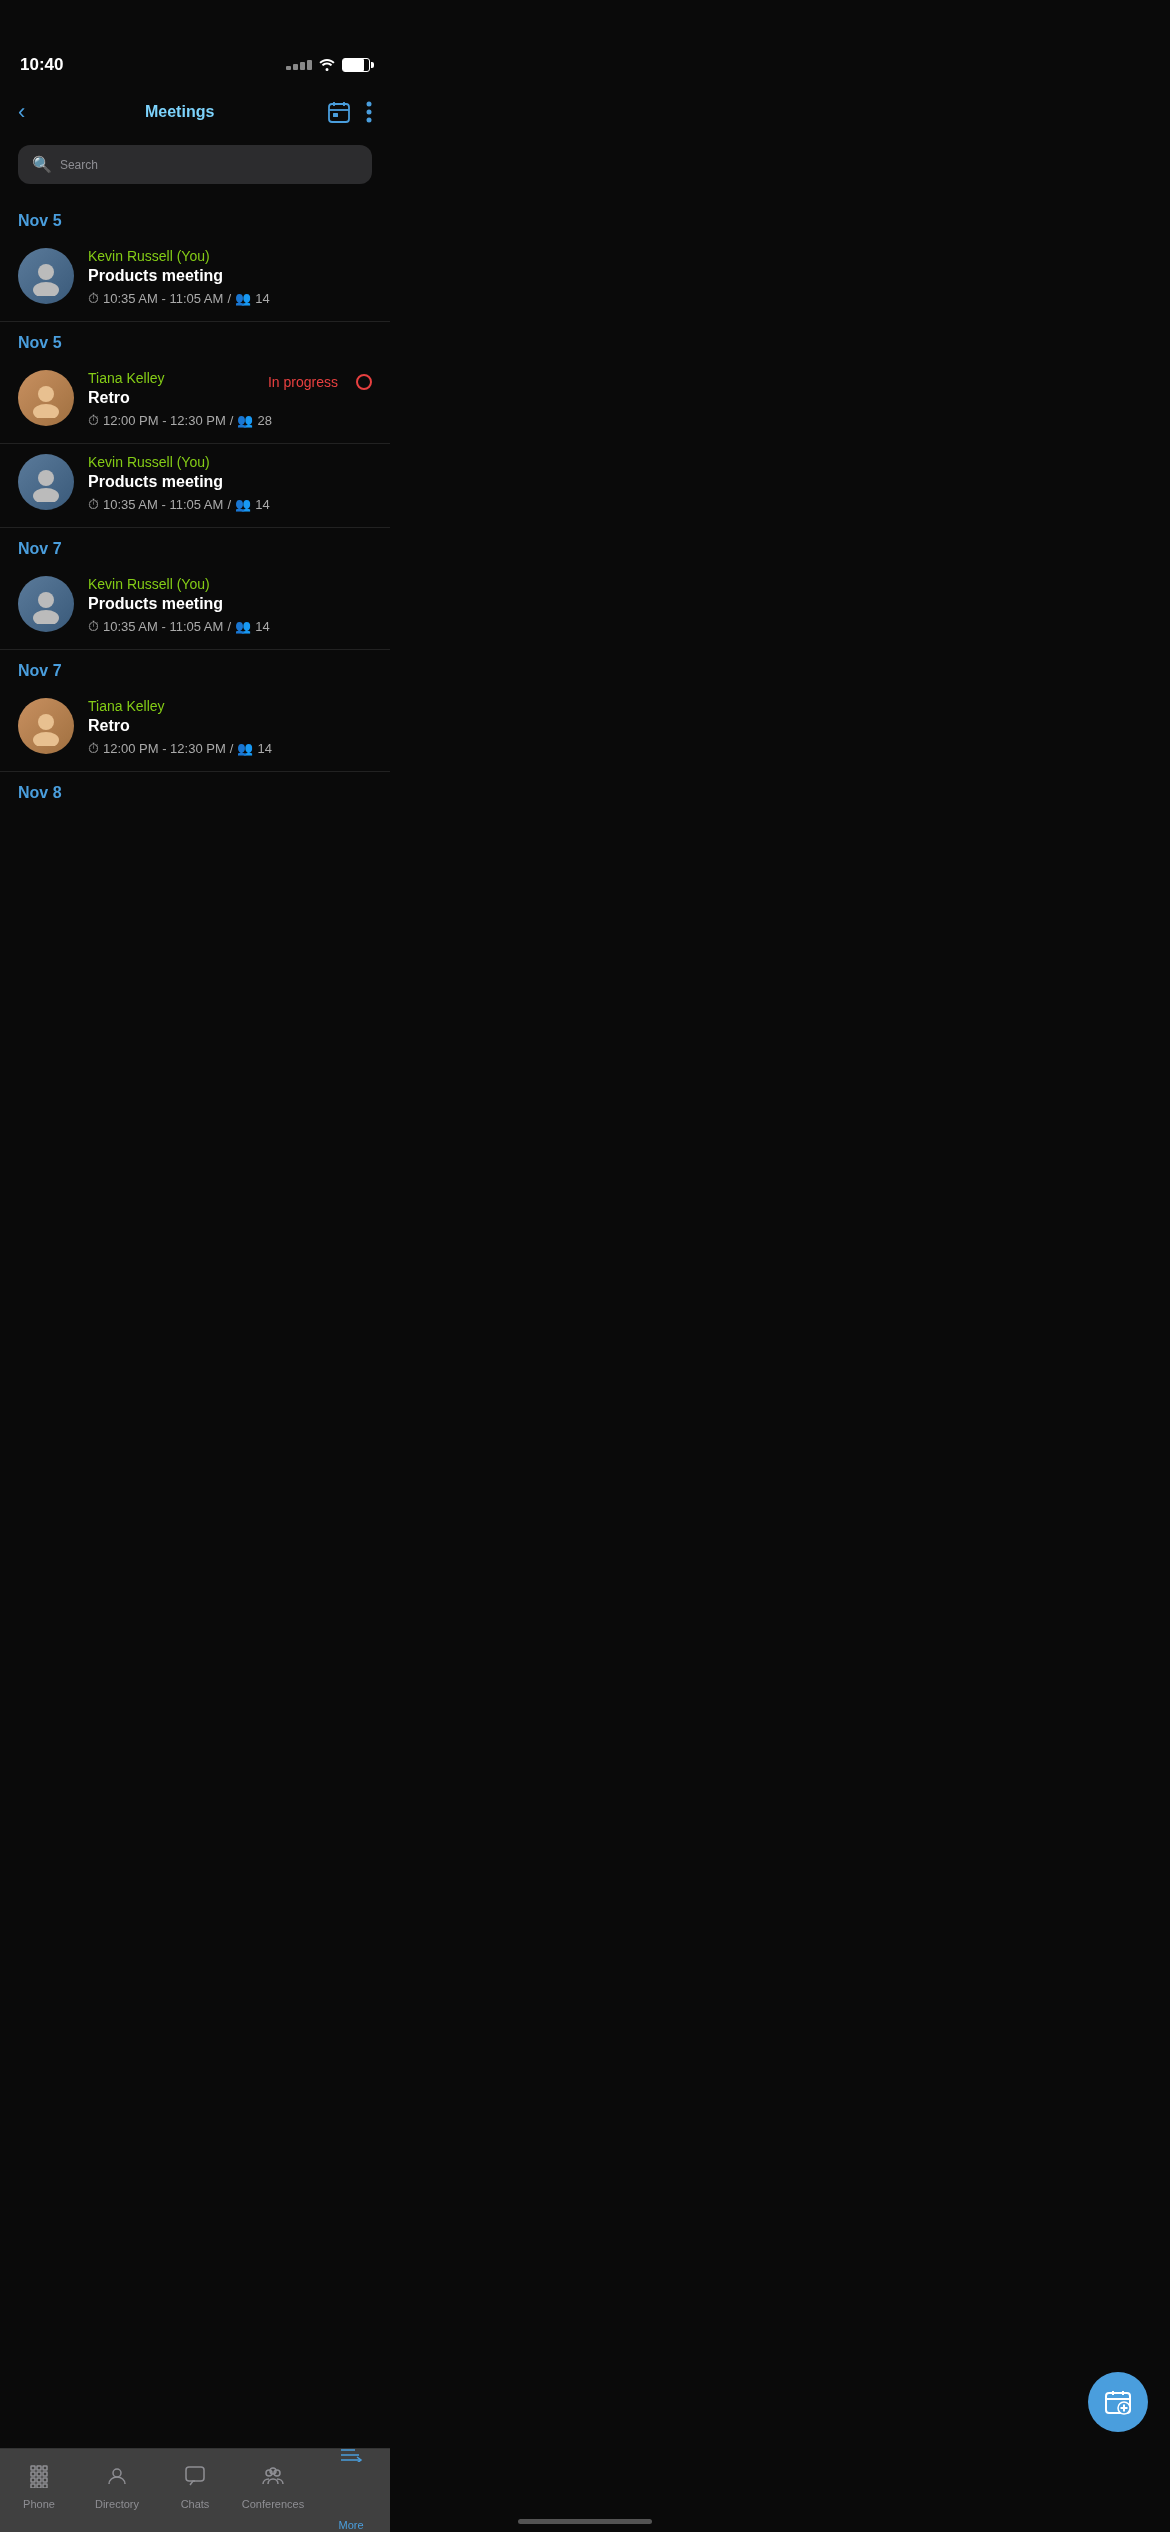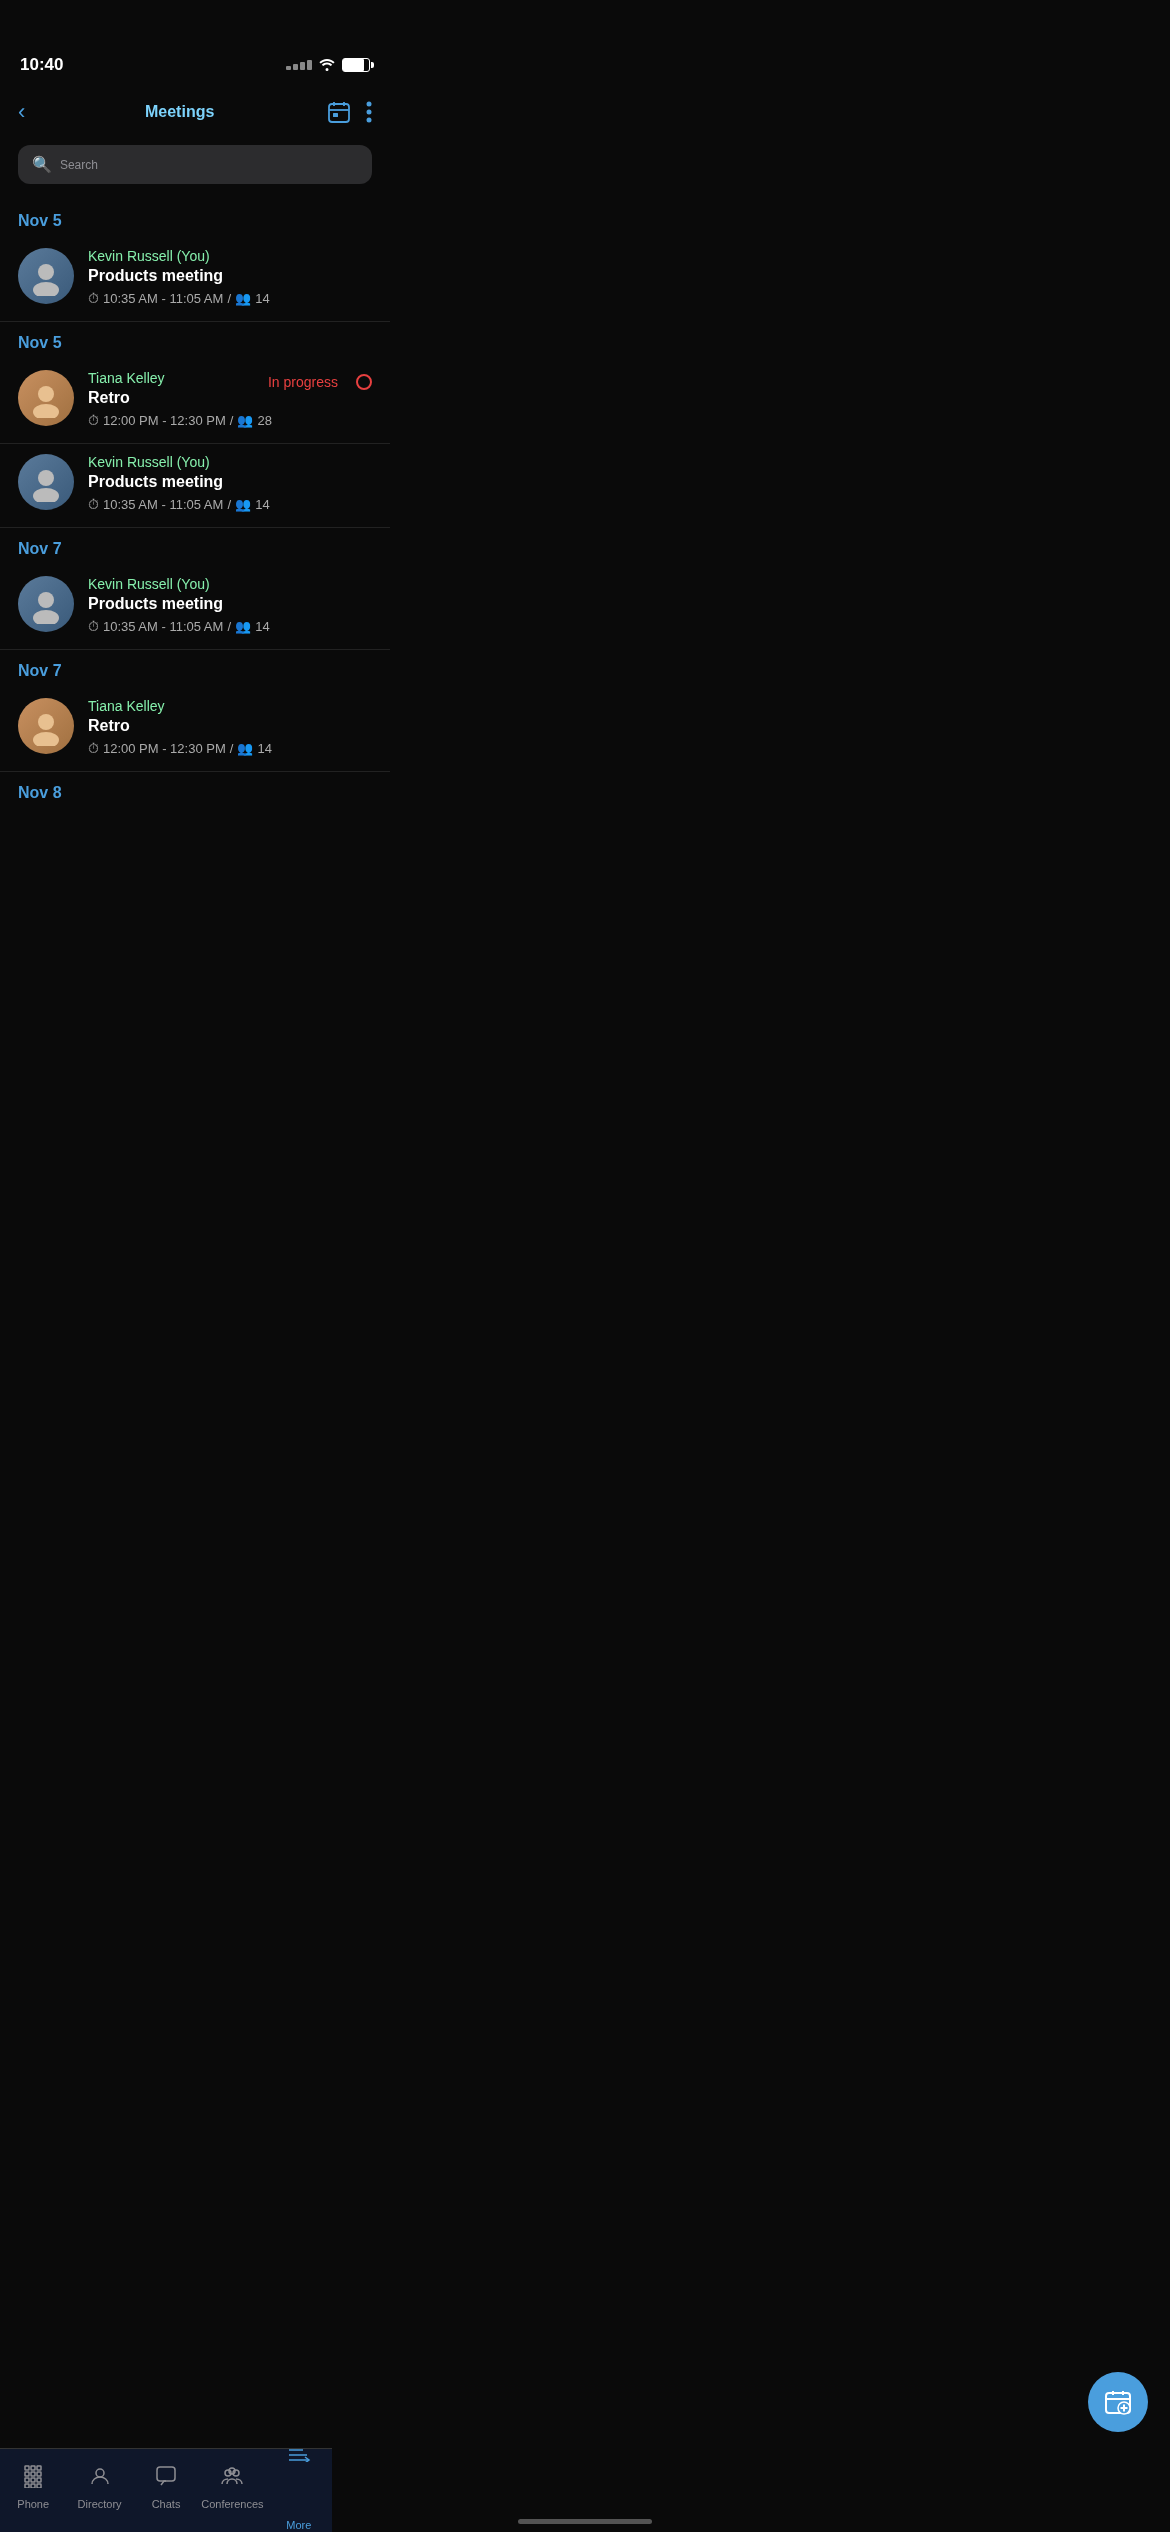--- a/index.html
+++ b/index.html
@@ -154,21 +154,21 @@
       align-items: center;
       justify-content: center;
       font-size: 22px;
       color: #bbb;
     }
     .meeting-info {
       flex: 1;
       min-width: 0;
     }
     .organizer-name {
-      color: #86efac;
+      color: #84cc16;
       font-size: 14px;
       margin-bottom: 3px;
     }
     .meeting-title {
       color: #fff;
       font-size: 16px;
       font-weight: 600;
       margin-bottom: 5px;
     }
     .meeting-meta {
@@ -217,22 +217,22 @@
       justify-content: center;
       cursor: pointer;
       z-index: 10;
     }
 
     
     .bottom-nav {
       position: fixed;
       bottom: 0;
       left: 0;
-      width: 332px;
-      background: #0f172a;
+      width: 390px;
+      background: #404040;
       border-top: 0.5px solid #333;
       display: flex;
       align-items: center;
       height: 84px;
       padding-bottom: 16px;
     }
     .nav-item {
       flex: 1;
       display: flex;
       flex-direction: column;

